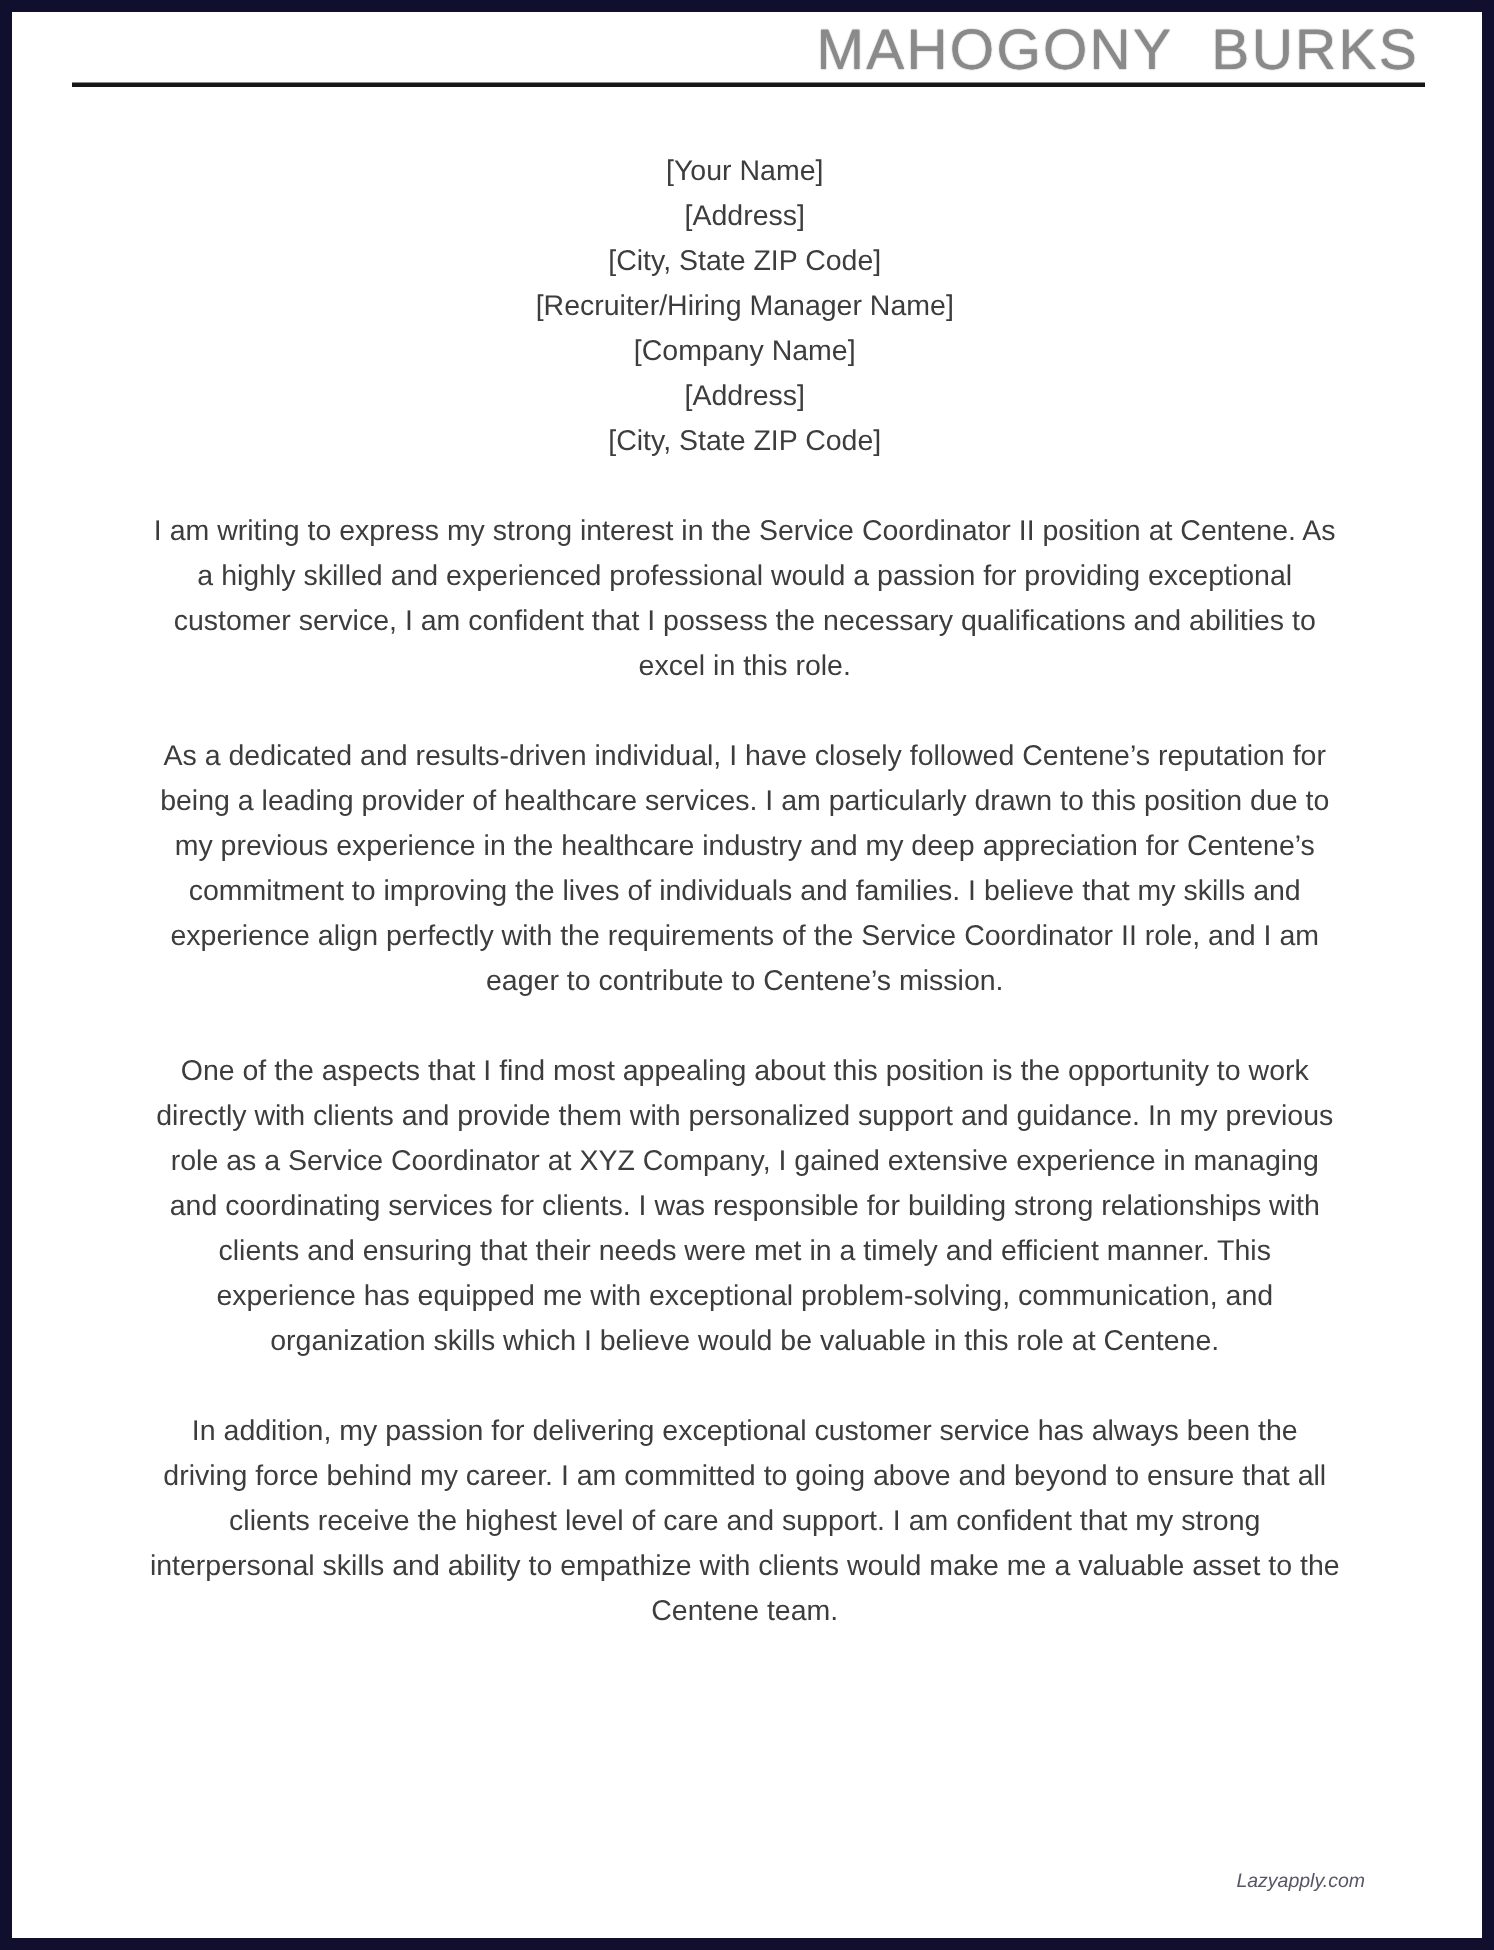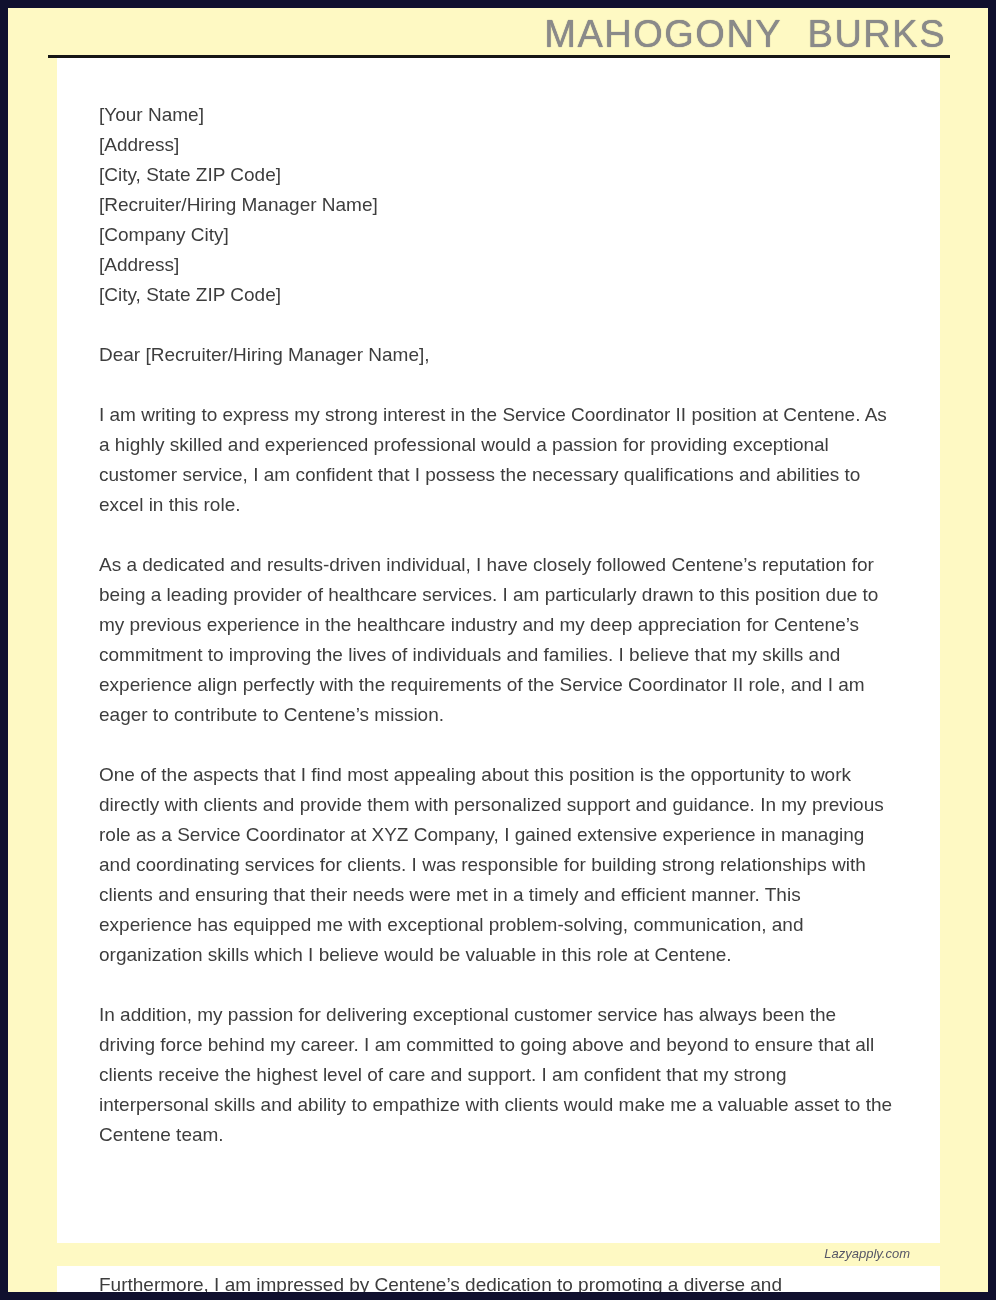--- a/index.html
+++ b/index.html
@@ -13,21 +13,21 @@
     background: #10102e; 
     font-family: "Liberation Sans", "DejaVu Sans", sans-serif;
     overflow: hidden;
   }
   .canvas {
     position: absolute;
     left: 8px;
     top: 8px;
     width: 980px;
     height: 1284px;
-    background: #fef9c3; 
+    background: #ffffff; 
     overflow: hidden;
   }
   .header-name {
     position: absolute;
     top: 4px;
     right: 42px;
     font-size: 38px;
     line-height: 44px;
     font-weight: 500;
     letter-spacing: 1.5px;
@@ -42,20 +42,21 @@
     top: 47px;
     width: 902px;
     height: 3px;
     background: #161616;
   }
   .page {
     position: absolute;
     left: 49px;
     width: 883px;
     background: #ffffff;
+    text-align: center;
   }
   .page-1 {
     top: 50px;
     height: 1185px;
   }
   .page-2 {
     top: 1258px;
     height: 26px;
   }
   .letter-body {
@@ -98,36 +99,30 @@
   <div class="header-rule"></div>
 
   <div class="page page-1">
     <div class="letter-body">
 
       <div class="contact-block">
         <div>[Your Name]</div>
         <div>[Address]</div>
         <div>[City, State ZIP Code]</div>
         <div>[Recruiter/Hiring Manager Name]</div>
-        <div>[Company City]</div>
+        <div>[Company Name]</div>
         <div>[Address]</div>
         <div>[City, State ZIP Code]</div>
       </div>
 
-      <p>Dear [Recruiter/Hiring Manager Name],</p>
 
       <p>I am writing to express my strong interest in the Service Coordinator II position at Centene. As a highly skilled and experienced professional would a passion for providing exceptional customer service, I am confident that I possess the necessary qualifications and abilities to excel in this role.</p>
       <p>As a dedicated and results-driven individual, I have closely followed Centene’s reputation for being a leading provider of healthcare services. I am particularly drawn to this position due to my previous experience in the healthcare industry and my deep appreciation for Centene’s commitment to improving the lives of individuals and families. I believe that my skills and experience align perfectly with the requirements of the Service Coordinator II role, and I am eager to contribute to Centene’s mission.</p>
       <p>One of the aspects that I find most appealing about this position is the opportunity to work directly with clients and provide them with personalized support and guidance. In my previous role as a Service Coordinator at XYZ Company, I gained extensive experience in managing and coordinating services for clients. I was responsible for building strong relationships with clients and ensuring that their needs were met in a timely and efficient manner. This experience has equipped me with exceptional problem-solving, communication, and organization skills which I believe would be valuable in this role at Centene.</p>
       <p>In addition, my passion for delivering exceptional customer service has always been the driving force behind my career. I am committed to going above and beyond to ensure that all clients receive the highest level of care and support. I am confident that my strong interpersonal skills and ability to empathize with clients would make me a valuable asset to the Centene team.</p>
 
     </div>
   </div>
 
   <div class="watermark">Lazyapply.com</div>
 
-  <div class="page page-2">
-    <div class="letter-body">
-      <p>Furthermore, I am impressed by Centene’s dedication to promoting a diverse and</p>
-    </div>
-  </div>
 
 </div>
 
 </body></html>

